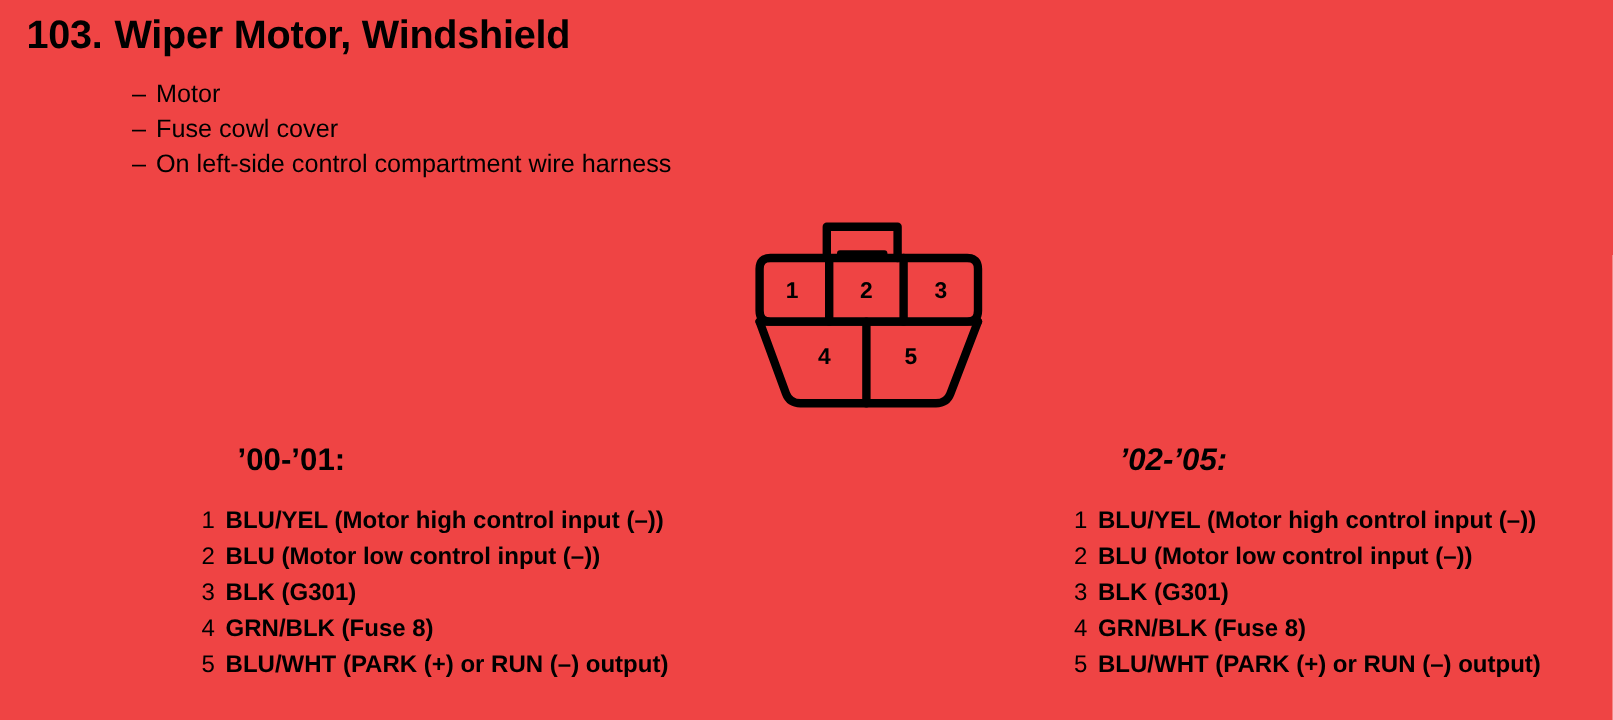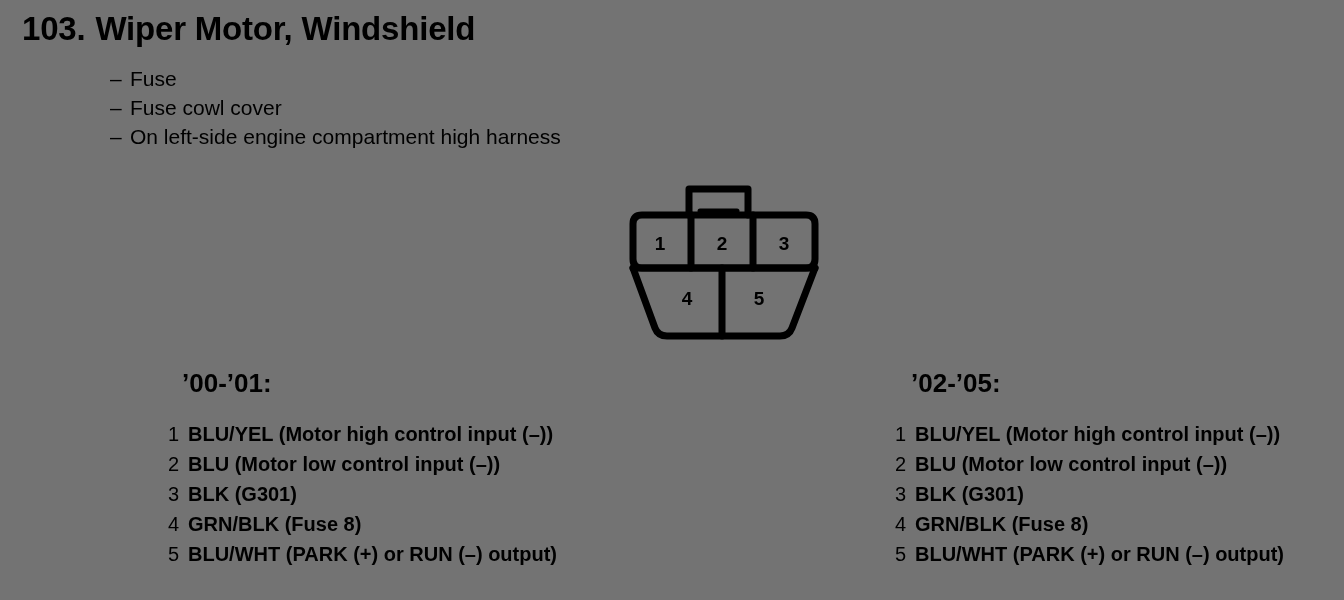--- a/index.html
+++ b/index.html
@@ -4,21 +4,21 @@
 <style>
   html, body {
     margin: 0;
     padding: 0;
     background: #ffffff;
   }
   #page {
     position: relative;
     width: 1344px;
     height: 600px;
-    background: #737373;
+    background: #ef4444;
     overflow: hidden;
     font-family: "Liberation Sans", sans-serif;
     color: #000000;
     -webkit-font-smoothing: none;
   }
 
   
   .title {
     position: absolute;
     left: 22px;
@@ -72,22 +72,22 @@
   .pin-col.left  { left: 168px; top: 370px; }
   .pin-col.right { left: 895px; top: 370px; }
 
   .col-heading {
     font-size: 26px;
     font-weight: bold;
     line-height: 1;
     margin-bottom: 23px;
     white-space: nowrap;
   }
-  .pin-col.left  .col-heading { margin-left: 14px; }
-  .pin-col.right .col-heading { margin-left: 16px; }
+  .pin-col.left  .col-heading { margin-left: 30px; }
+  .pin-col.right .col-heading { margin-left: 38px; font-style: italic; }
 
   .pin-row {
     display: flex;
     align-items: baseline;
     font-size: 20px;
     line-height: 30px;
     white-space: nowrap;
   }
   .pin-row .pin-index {
     width: 20px;
@@ -100,29 +100,29 @@
 
 <div id="page">
 
   <div class="title">
     <span class="num">103.</span><span>Wiper Motor, Windshield</span>
   </div>
 
   <div class="bullets">
     <div class="bullet-row">
       <span class="bullet-dash">–</span>
-      <span>Fuse</span>
+      <span>Motor</span>
     </div>
     <div class="bullet-row">
       <span class="bullet-dash">–</span>
       <span>Fuse cowl cover</span>
     </div>
     <div class="bullet-row">
       <span class="bullet-dash">–</span>
-      <span>On left-side engine compartment high harness</span>
+      <span>On left-side control compartment wire harness</span>
     </div>
   </div>
 
   <div class="connector">
     <svg width="205" height="170" viewBox="0 0 205 170" xmlns="http://www.w3.org/2000/svg">
       <g fill="none" stroke="#000000" stroke-width="7" stroke-linejoin="round" stroke-linecap="round">
 
         <path d="M 69 39 L 69 13 L 128 13 L 128 39"></path>
         <path d="M 80 35 L 117 35" stroke-width="5"></path>
 

